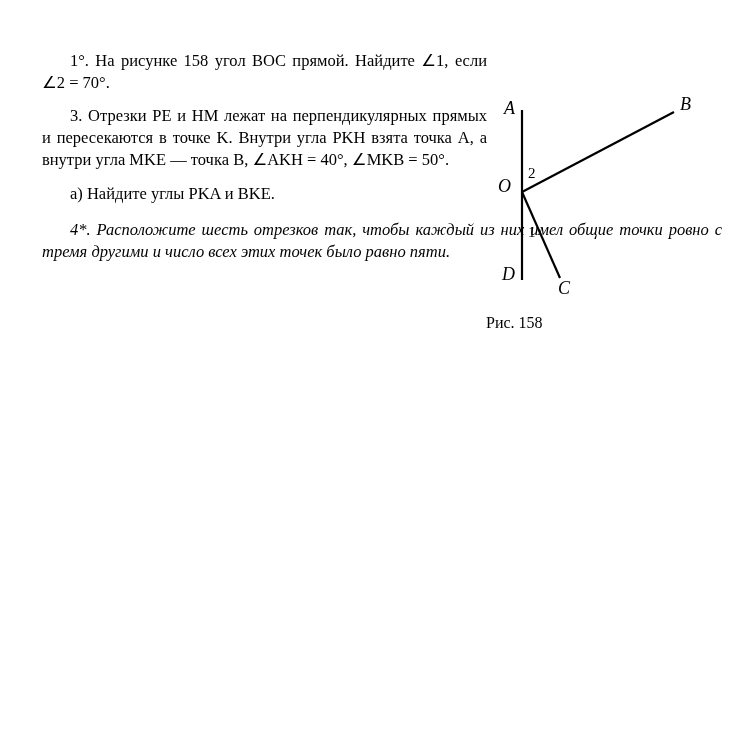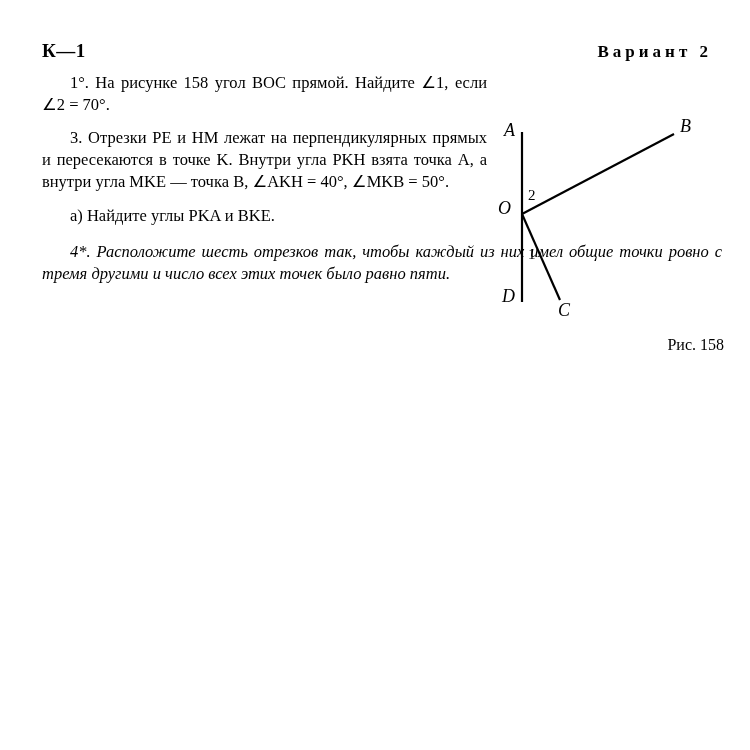--- a/index.html
+++ b/index.html
@@ -65,38 +65,34 @@
     top: 32px;
     width: 230px;
     height: 260px;
   }
   .figure svg {
     display: block;
   }
   .fig-caption {
     position: absolute;
     top: 232px;
-    left: 12px;
+    left: 4px;
     width: 230px;
-    text-align: right;
+    text-align: left;
     font-size: 16px;
   }
   .block4 {
     margin-top: 14px;
   }
 </style>
 </head>
 <body>
 
 <div class="page">
 
-  <div class="header">
-    <div class="code">К—1</div>
-    <div class="variant">Вариант 2</div>
-  </div>
 
   <div class="content">
 
     <div class="figure">
       <svg width="230" height="230" viewBox="0 0 230 230">
 
         <line x1="40" y1="28" x2="40" y2="198" stroke="#000" stroke-width="2.2"></line>
 
         <line x1="40" y1="110" x2="192" y2="30" stroke="#000" stroke-width="2.2"></line>
 

